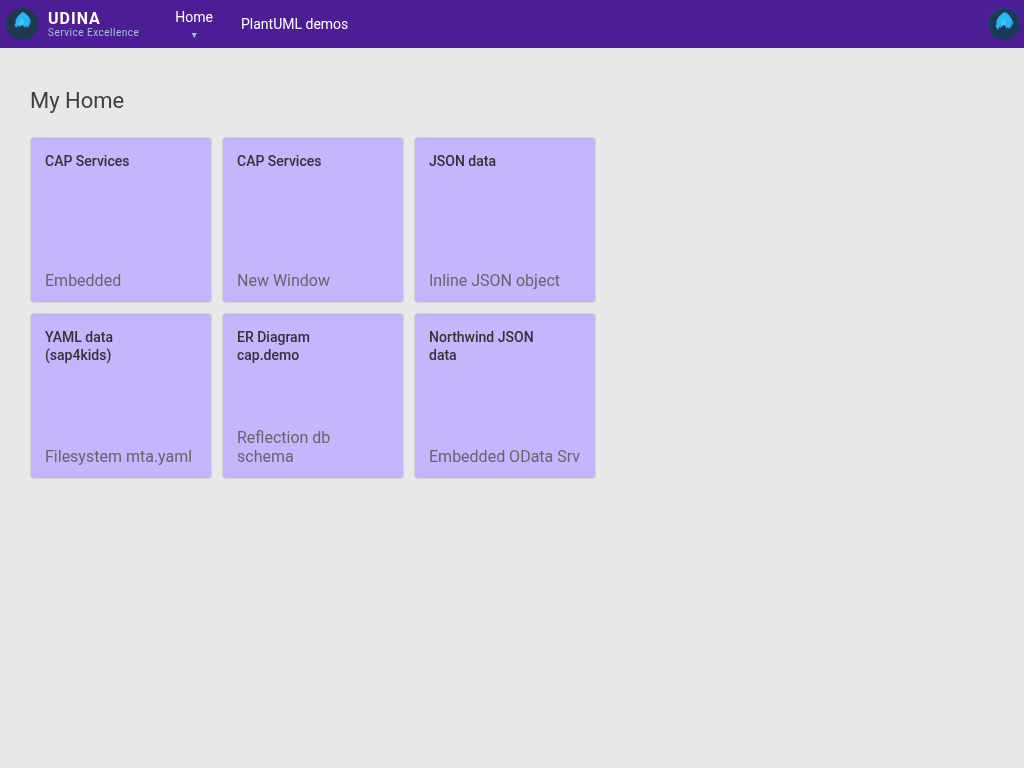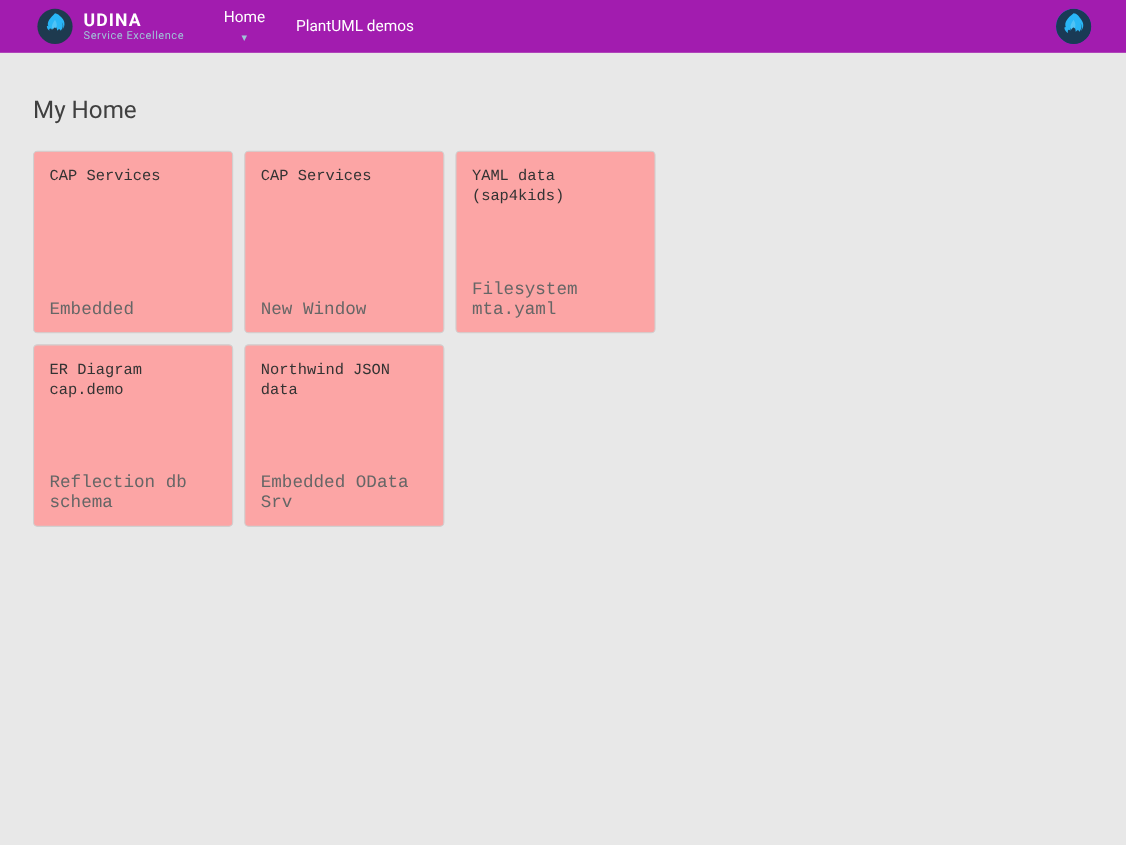--- a/index.html
+++ b/index.html
@@ -4,26 +4,26 @@
   <style>
     * { box-sizing: border-box; margin: 0; padding: 0; }
     body {
       font-family: -apple-system, BlinkMacSystemFont, 'Segoe UI', Roboto, sans-serif;
       background-color: #e8e8e8;
       min-height: 768px;
     }
 
     
     nav {
-      background-color: #a21caf;
+      background-color: #4c1d95;
       height: 48px;
       display: flex;
       align-items: center;
       justify-content: space-between;
-      padding: 0 32px;
+      padding: 0 4px;
     }
     .nav-left {
       display: flex;
       align-items: center;
       gap: 24px;
     }
     .logo-container {
       display: flex;
       align-items: center;
       gap: 8px;
@@ -99,32 +99,31 @@
 
     
     .card-grid {
       display: grid;
       grid-template-columns: repeat(3, 182px);
       gap: 10px;
     }
 
     
     .card {
-      background: #fca5a5;
+      background: #c4b5fd;
       border: 1px solid #d0d0d0;
       border-radius: 4px;
       width: 182px;
       height: 166px;
       display: flex;
       flex-direction: column;
       justify-content: space-between;
       padding: 14px 14px 12px 14px;
       cursor: pointer;
       transition: box-shadow 0.15s;
-      font-family: Liberation Mono, monospace;
     }
     .card-title {
       font-size: 14px;
       color: #333333;
       font-weight: 500;
       line-height: 1.3;
     }
     .card-subtitle {
       font-size: 16px;
       color: #666666;
@@ -174,20 +173,24 @@
   <div class="card-grid" id="card-grid">
   <div class="card">
         <div class="card-title" style="white-space: pre-line;">CAP Services</div>
         <div class="card-subtitle">Embedded</div>
       </div>
       <div class="card">
         <div class="card-title" style="white-space: pre-line;">CAP Services</div>
         <div class="card-subtitle">New Window</div>
       </div>
       <div class="card">
+        <div class="card-title" style="white-space: pre-line;">JSON data</div>
+        <div class="card-subtitle">Inline JSON object</div>
+      </div>
+      <div class="card">
         <div class="card-title" style="white-space: pre-line;">YAML data
 (sap4kids)</div>
         <div class="card-subtitle">Filesystem mta.yaml</div>
       </div>
       <div class="card">
         <div class="card-title" style="white-space: pre-line;">ER Diagram
 cap.demo</div>
         <div class="card-subtitle">Reflection db schema</div>
       </div>
       <div class="card">

